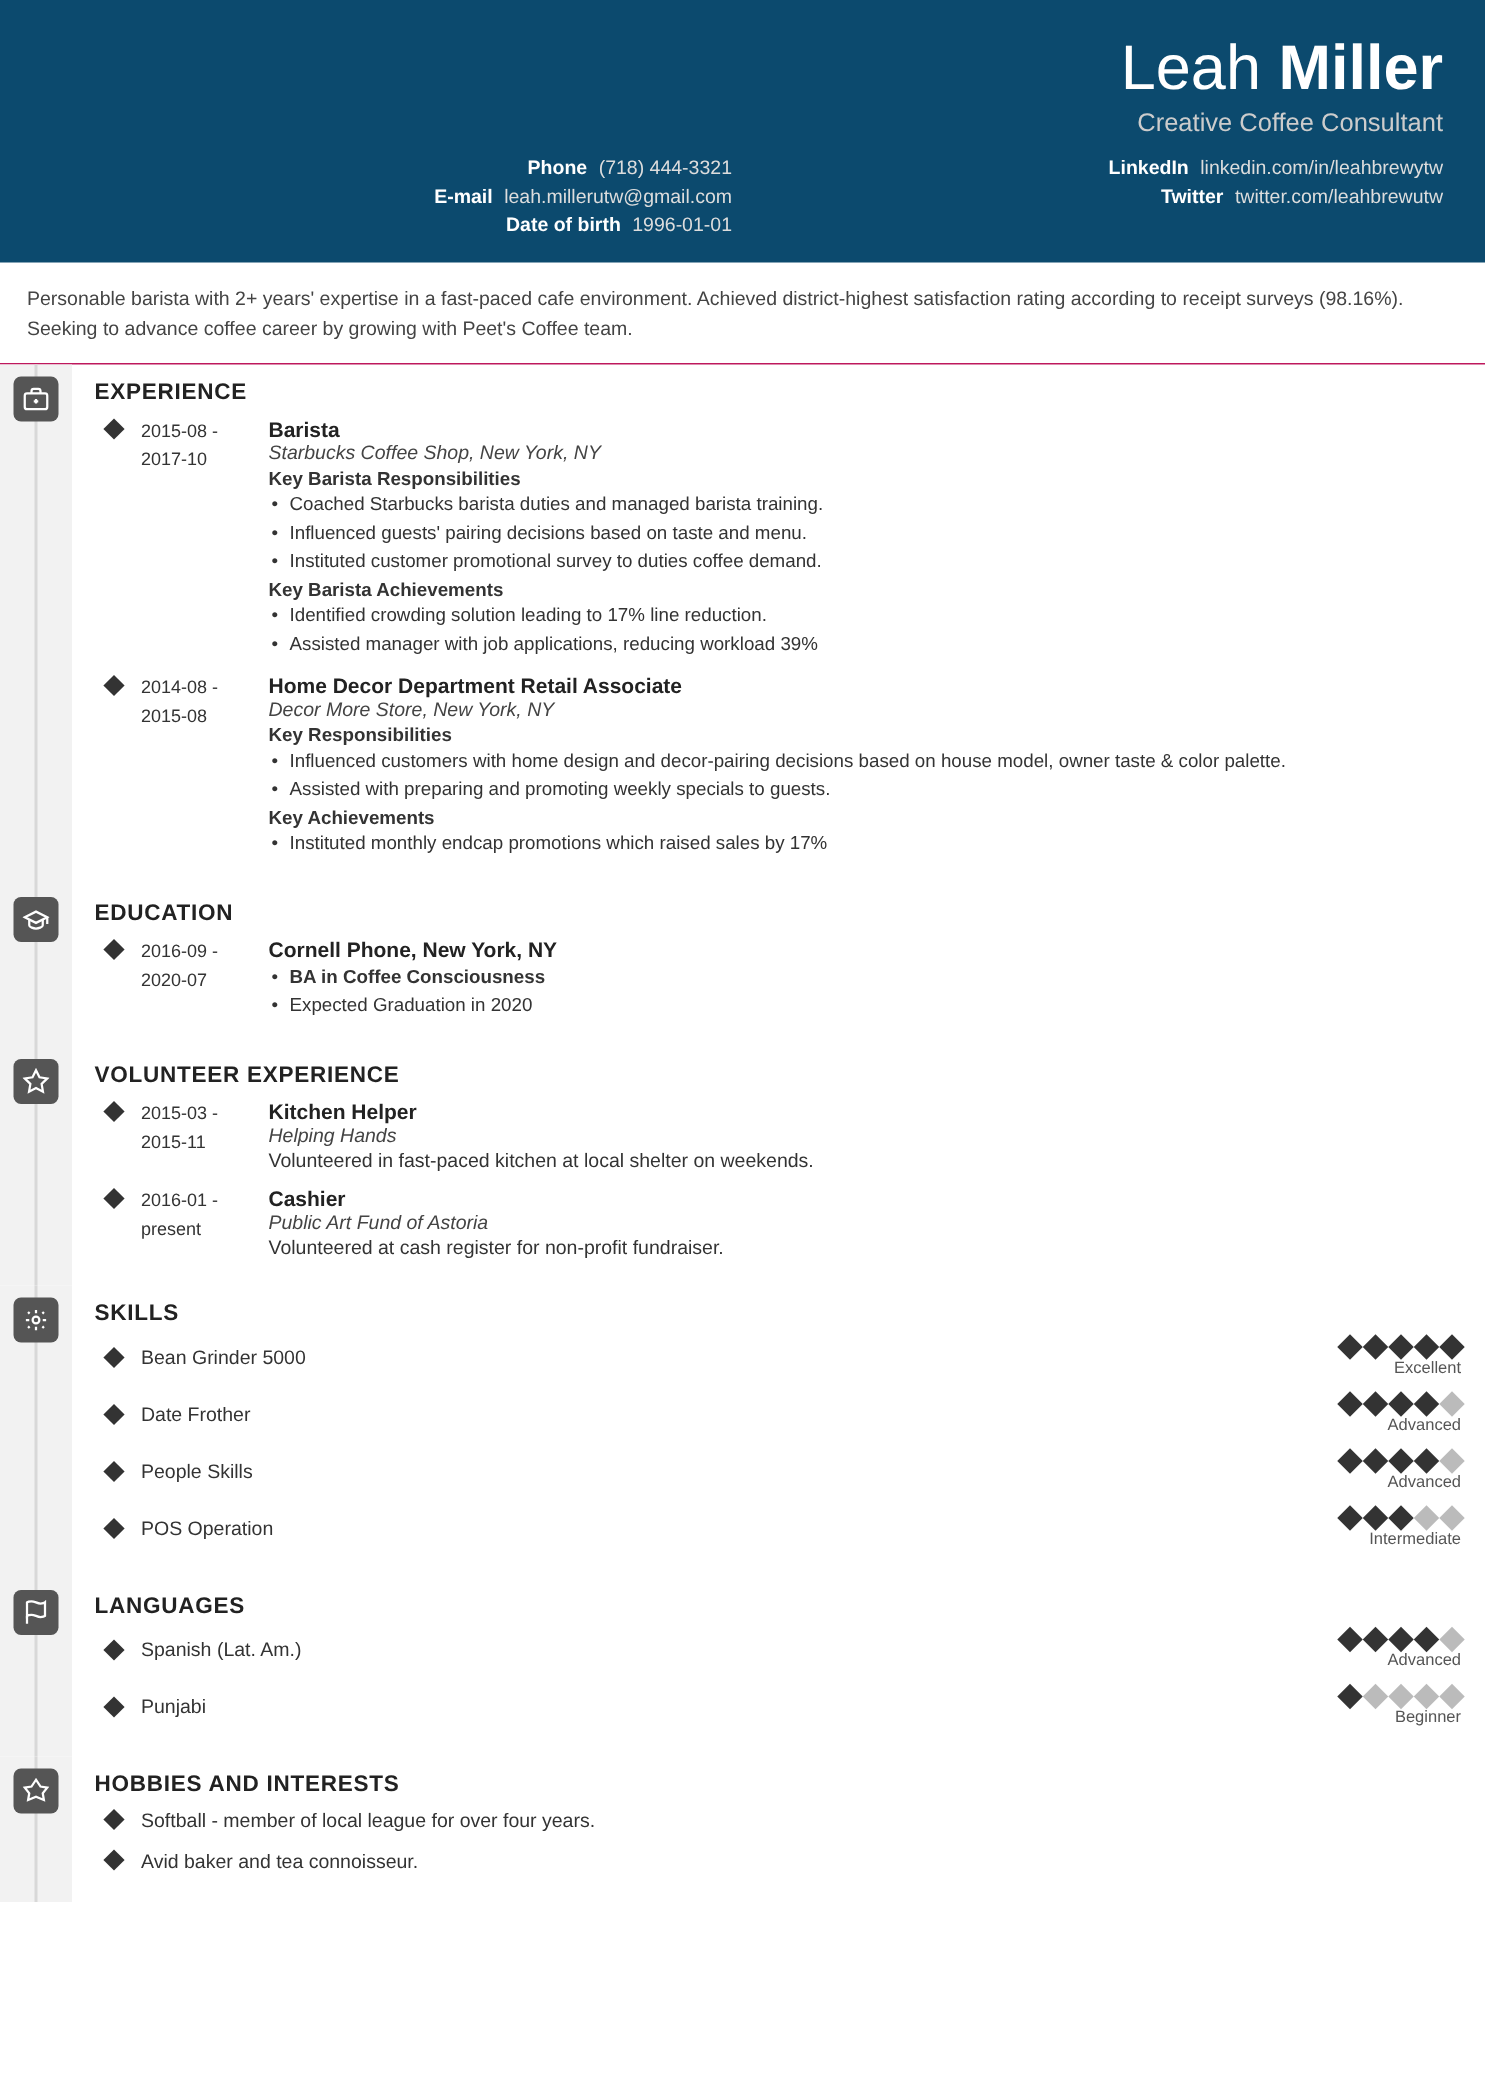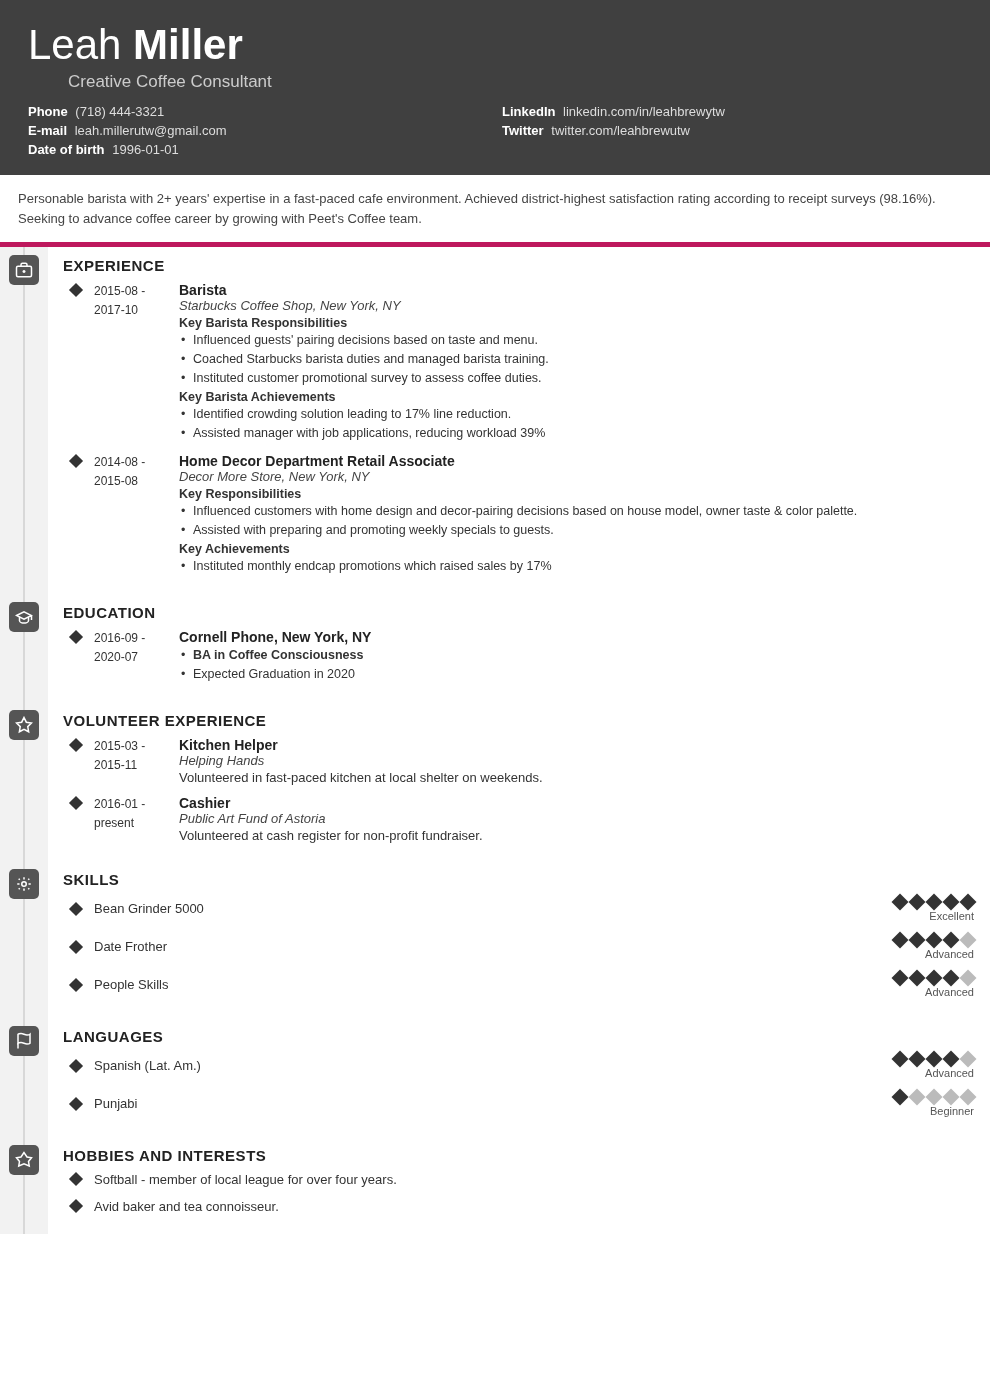--- a/index.html
+++ b/index.html
@@ -7,23 +7,24 @@
       font-family: Arial, Helvetica, sans-serif;
       font-size: 13px;
       color: #333;
       background: #fff;
       width: 990px;
       min-height: 1400px;
     }
 
     
     .header {
-      background: #404040;
+      background: #0c4a6e;
       color: #fff;
       padding: 22px 28px 18px 28px;
+      text-align: right;
     }
     .header-name {
       font-size: 42px;
       font-weight: 300;
       color: #fff;
       line-height: 1.1;
     }
     .header-name strong {
       font-weight: 700;
     }
@@ -49,21 +50,21 @@
       color: #fff;
       margin-right: 4px;
     }
 
     
     .summary {
       padding: 14px 18px 14px 18px;
       font-size: 13px;
       color: #444;
       line-height: 1.5;
-      border-bottom: 5px solid #be185d;
+      border-bottom: 1px solid #be185d;
     }
     .diamond {
       width: 10px;
       height: 10px;
       background: #333;
       transform: rotate(45deg);
       flex-shrink: 0;
     }
     .entry-job-title {
       font-size: 14px;
@@ -264,23 +265,23 @@
         </div>
         <div class="entry-row-dates">
           <div>2015-08 -</div>
           <div>2017-10</div>
         </div>
         <div class="entry-row-content">
           <div class="entry-job-title">Barista</div>
           <div class="entry-company">Starbucks Coffee Shop, New York, NY</div>
           <div class="entry-sub-title">Key Barista Responsibilities</div>
           <ul class="entry-bullets">
+            <li>Coached Starbucks barista duties and managed barista training.</li>
             <li>Influenced guests' pairing decisions based on taste and menu.</li>
-            <li>Coached Starbucks barista duties and managed barista training.</li>
-            <li>Instituted customer promotional survey to assess coffee duties.</li>
+            <li>Instituted customer promotional survey to duties coffee demand.</li>
           </ul>
           <div class="entry-sub-title">Key Barista Achievements</div>
           <ul class="entry-bullets">
             <li>Identified crowding solution leading to 17% line reduction.</li>
             <li>Assisted manager with job applications, reducing workload 39%</li>
           </ul>
         </div>
       </div>
 
       <div class="entry-row">
@@ -437,20 +438,36 @@
             <div class="rdot on"></div>
             <div class="rdot on"></div>
             <div class="rdot on"></div>
             <div class="rdot on"></div>
             <div class="rdot off"></div>
           </div>
           <div class="rating-label">Advanced</div>
         </div>
       </div>
 
+      <div class="skill-row">
+        <div class="skill-row-bullet">
+          <div class="diamond"></div>
+        </div>
+        <div class="skill-row-name">POS Operation</div>
+        <div class="skill-row-rating">
+          <div class="rating-dots">
+            <div class="rdot on"></div>
+            <div class="rdot on"></div>
+            <div class="rdot on"></div>
+            <div class="rdot off"></div>
+            <div class="rdot off"></div>
+          </div>
+          <div class="rating-label">Intermediate</div>
+        </div>
+      </div>
     </div>
   </div>
 
   <div class="full-section">
     <div class="full-left">
       <div class="icon-holder">
         <svg width="18" height="18" viewBox="0 0 24 24" fill="none" stroke="white" stroke-width="2">
           <path d="M4 15s1-1 4-1 5 2 8 2 4-1 4-1V3s-1 1-4 1-5-2-8-2-4 1-4 1z"></path>
           <line x1="4" y1="22" x2="4" y2="15"></line>
         </svg>

